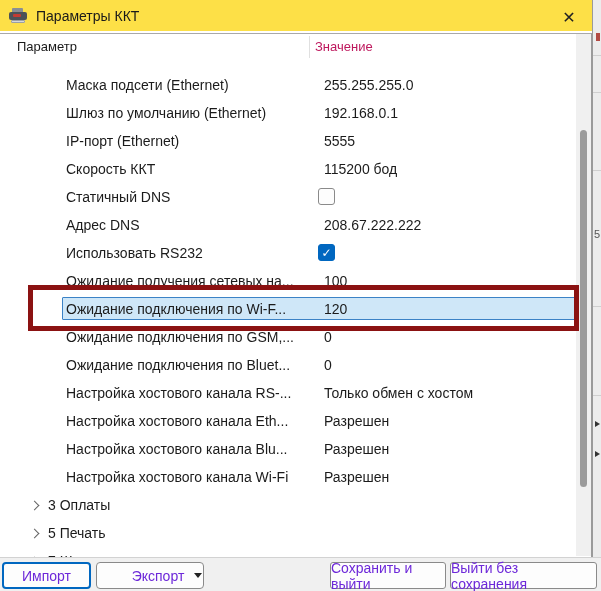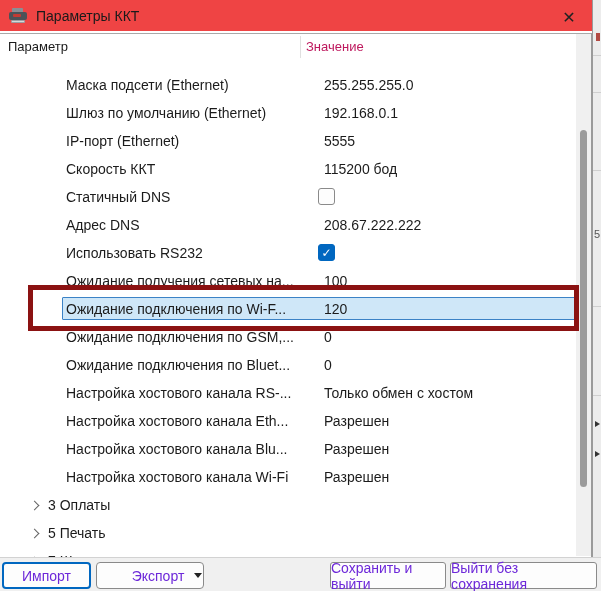--- a/index.html
+++ b/index.html
@@ -1,34 +1,34 @@
 <!DOCTYPE html>
 <html><head>
 <meta charset="utf-8">
 <style>
   html,body{margin:0;padding:0;}
   .screen{position:relative;width:601px;height:591px;background:#ffffff;overflow:hidden;
           font-family:"Liberation Sans","DejaVu Sans",sans-serif;color:#1b1b1b;}
 
   
-  .titlebar{position:absolute;left:0;top:0;width:592px;height:31px;background:#ef4444;
+  .titlebar{position:absolute;left:0;top:0;width:592px;height:31px;background:#fde047;
             display:flex;align-items:center;}
   .printer-icon{position:relative;width:18px;height:15px;margin-left:9px;flex:0 0 auto;}
   .pi-top{position:absolute;left:3px;top:0;width:11px;height:5px;background:#8a8f94;border-radius:1px;}
   .pi-body{position:absolute;left:0;top:4px;width:18px;height:8px;background:#4c5257;border-radius:2px;}
   .pi-red{position:absolute;left:4px;top:6px;width:8px;height:3px;background:#c33b33;border-radius:1px;}
   .pi-out{position:absolute;left:2px;top:12px;width:14px;height:3px;background:#d8d8d8;border:1px solid #9aa0a5;border-radius:1px;box-sizing:border-box;}
   .title-text{margin-left:9px;font-size:14px;color:#1a1a1a;}
   .close-btn{position:absolute;right:11px;top:5px;width:24px;height:24px;display:flex;
              align-items:center;justify-content:center;font-size:16px;color:#222;cursor:pointer;}
 
   
   .table{position:absolute;left:0;top:33px;width:592px;height:524px;background:#fff;
          border-top:1px solid #a9a9a9;border-right:1px solid #9a9a9a;box-sizing:border-box;overflow:hidden;}
-  .thead{position:absolute;left:0;top:0;width:100%;height:26px;}
+  .thead{position:absolute;left:9px;top:0;width:100%;height:26px;}
   .th1{position:absolute;left:8px;top:0;line-height:26px;font-size:13px;color:#1a1a1a;}
   .th2{position:absolute;left:306px;top:0;line-height:26px;font-size:13px;color:#be185d;}
   .th-sep{position:absolute;left:300px;top:2px;width:1px;height:22px;background:#e0e0e0;}
 
   .row{position:absolute;left:0;width:590px;height:28px;font-size:14px;margin-left:18px;}
   .row .lbl{position:absolute;left:48px;top:0;line-height:28px;white-space:nowrap;}
   .row .val{position:absolute;left:306px;top:0;line-height:28px;white-space:nowrap;}
   .row.tree .lbl{left:30px;}
   .chev{position:absolute;left:13px;top:11px;width:6px;height:6px;
         border-right:1.5px solid #636363;border-bottom:1.5px solid #636363;

